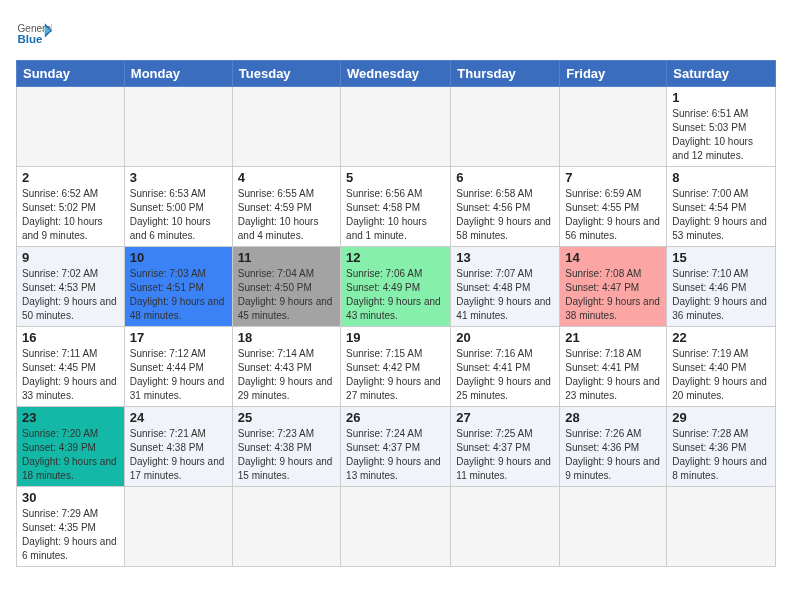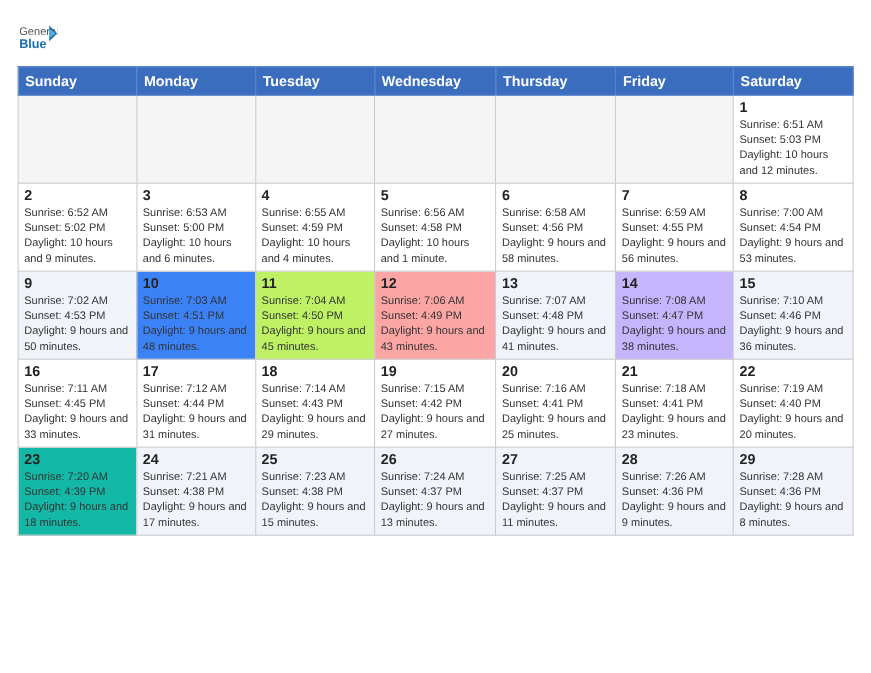--- a/index.html
+++ b/index.html
@@ -184,39 +184,39 @@
           <div class="day-info" style="white-space: pre-line;">Sunrise: 7:02 AM
 Sunset: 4:53 PM
 Daylight: 9 hours and 50 minutes.</div>
         </td>
         <td style="background: #3b82f6;">
           <div class="day-number">10</div>
           <div class="day-info" style="white-space: pre-line;">Sunrise: 7:03 AM
 Sunset: 4:51 PM
 Daylight: 9 hours and 48 minutes.</div>
         </td>
-        <td style="background: #bef264;">
+        <td style="background: #a3a3a3;">
           <div class="day-number">11</div>
           <div class="day-info" style="white-space: pre-line;">Sunrise: 7:04 AM
 Sunset: 4:50 PM
 Daylight: 9 hours and 45 minutes.</div>
         </td>
-        <td style="background: #fca5a5;">
+        <td style="background: #86efac;">
           <div class="day-number">12</div>
           <div class="day-info" style="white-space: pre-line;">Sunrise: 7:06 AM
 Sunset: 4:49 PM
 Daylight: 9 hours and 43 minutes.</div>
         </td>
         <td style="background: rgb(240, 244, 250);">
           <div class="day-number">13</div>
           <div class="day-info" style="white-space: pre-line;">Sunrise: 7:07 AM
 Sunset: 4:48 PM
 Daylight: 9 hours and 41 minutes.</div>
         </td>
-        <td style="background: #c4b5fd;">
+        <td style="background: #fca5a5;">
           <div class="day-number">14</div>
           <div class="day-info" style="white-space: pre-line;">Sunrise: 7:08 AM
 Sunset: 4:47 PM
 Daylight: 9 hours and 38 minutes.</div>
         </td>
         <td style="background: rgb(240, 244, 250);">
           <div class="day-number">15</div>
           <div class="day-info" style="white-space: pre-line;">Sunrise: 7:10 AM
 Sunset: 4:46 PM
 Daylight: 9 hours and 36 minutes.</div>
@@ -303,14 +303,28 @@
 Sunset: 4:36 PM
 Daylight: 9 hours and 9 minutes.</div>
         </td>
         <td style="background: rgb(240, 244, 250);">
           <div class="day-number">29</div>
           <div class="day-info" style="white-space: pre-line;">Sunrise: 7:28 AM
 Sunset: 4:36 PM
 Daylight: 9 hours and 8 minutes.</div>
         </td>
       </tr>
+      <tr>
+        <td style="background: rgb(255, 255, 255);">
+          <div class="day-number">30</div>
+          <div class="day-info" style="white-space: pre-line;">Sunrise: 7:29 AM
+Sunset: 4:35 PM
+Daylight: 9 hours and 6 minutes.</div>
+        </td>
+        <td class="empty" style="background: rgb(245, 245, 245);"></td>
+        <td class="empty" style="background: rgb(245, 245, 245);"></td>
+        <td class="empty" style="background: rgb(245, 245, 245);"></td>
+        <td class="empty" style="background: rgb(245, 245, 245);"></td>
+        <td class="empty" style="background: rgb(245, 245, 245);"></td>
+        <td class="empty" style="background: rgb(245, 245, 245);"></td>
+      </tr>
     </tbody>
 </table>
 
 </body></html>

